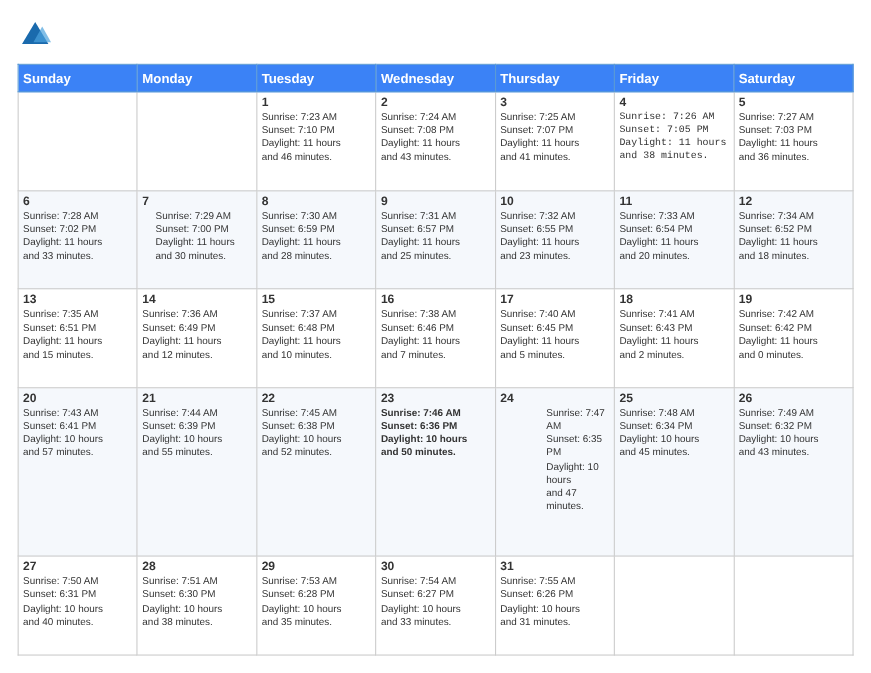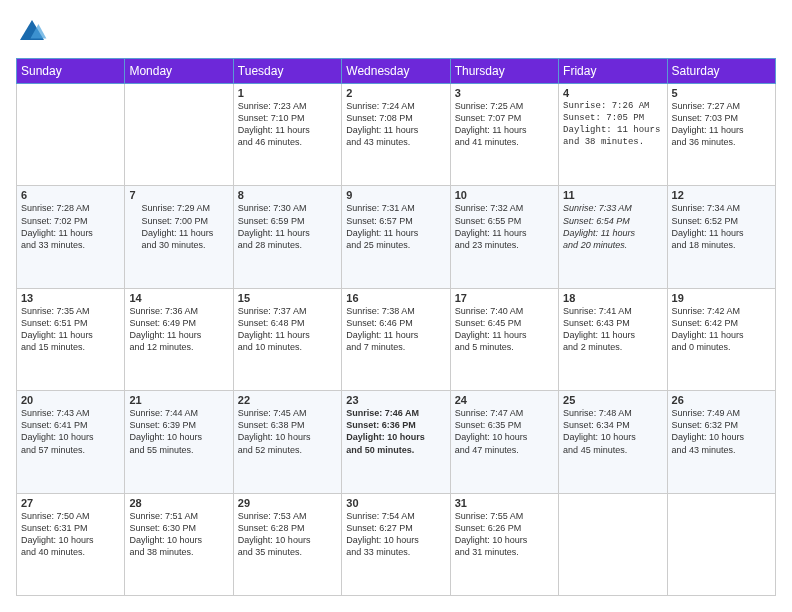--- a/index.html
+++ b/index.html
@@ -54,24 +54,24 @@
       color: #555;
     }
     .calendar {
       flex: 1;
       border: 1px solid #ccc;
       border-collapse: collapse;
       width: 100%;
       table-layout: fixed;
     }
     .calendar th {
-      background-color: #6d28d9;
+      background-color: #3b82f6;
       color: #fff;
       font-size: 12px;
-      font-weight: normal;
+      font-weight: bold;
       padding: 5px 4px;
       text-align: left;
       border: 1px solid #5a9ad4;
     }
     .calendar td {
       border: 1px solid #ccc;
       vertical-align: top;
       padding: 3px 4px;
       font-size: 9.5px;
       color: #333;
@@ -202,21 +202,21 @@
           </td>
           <td>
             <span class="day-number">10</span>
             <div class="day-info" style="white-space: pre-line;">Sunrise: 7:32 AM
 Sunset: 6:55 PM
 Daylight: 11 hours
 and 23 minutes.</div>
           </td>
           <td>
             <span class="day-number">11</span>
-            <div class="day-info" style="white-space: pre-line; font-style: italic;">Sunrise: 7:33 AM
+            <div class="day-info" style="white-space: pre-line;">Sunrise: 7:33 AM
 Sunset: 6:54 PM
 Daylight: 11 hours
 and 20 minutes.</div>
           </td>
           <td>
             <span class="day-number">12</span>
             <div class="day-info" style="white-space: pre-line;">Sunrise: 7:34 AM
 Sunset: 6:52 PM
 Daylight: 11 hours
 and 18 minutes.</div>
@@ -297,21 +297,21 @@
           </td>
           <td>
             <span class="day-number">23</span>
             <div class="day-info" style="white-space: pre-line; font-weight: bold;">Sunrise: 7:46 AM
 Sunset: 6:36 PM
 Daylight: 10 hours
 and 50 minutes.</div>
           </td>
           <td>
             <span class="day-number">24</span>
-            <div class="day-info" style="white-space: pre-line;">Sunrise: 7:47 AM
+            <div class="day-info" style="white-space: pre-line; margin-left: 42px;">Sunrise: 7:47 AM
 Sunset: 6:35 PM
 Daylight: 10 hours
 and 47 minutes.</div>
           </td>
           <td>
             <span class="day-number">25</span>
             <div class="day-info" style="white-space: pre-line;">Sunrise: 7:48 AM
 Sunset: 6:34 PM
 Daylight: 10 hours
 and 45 minutes.</div>

